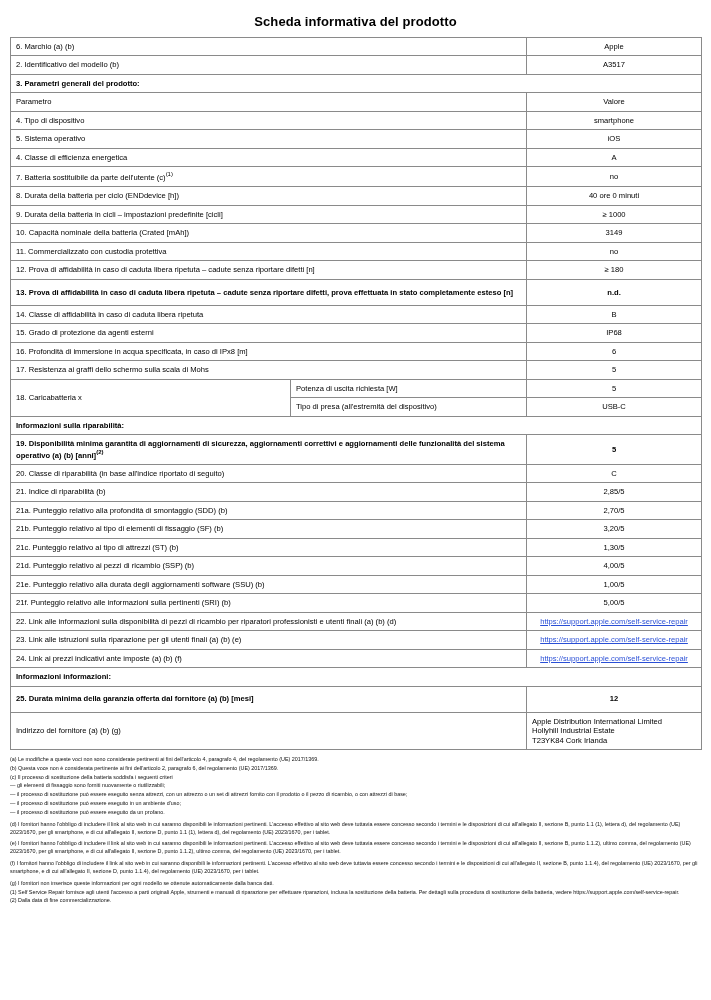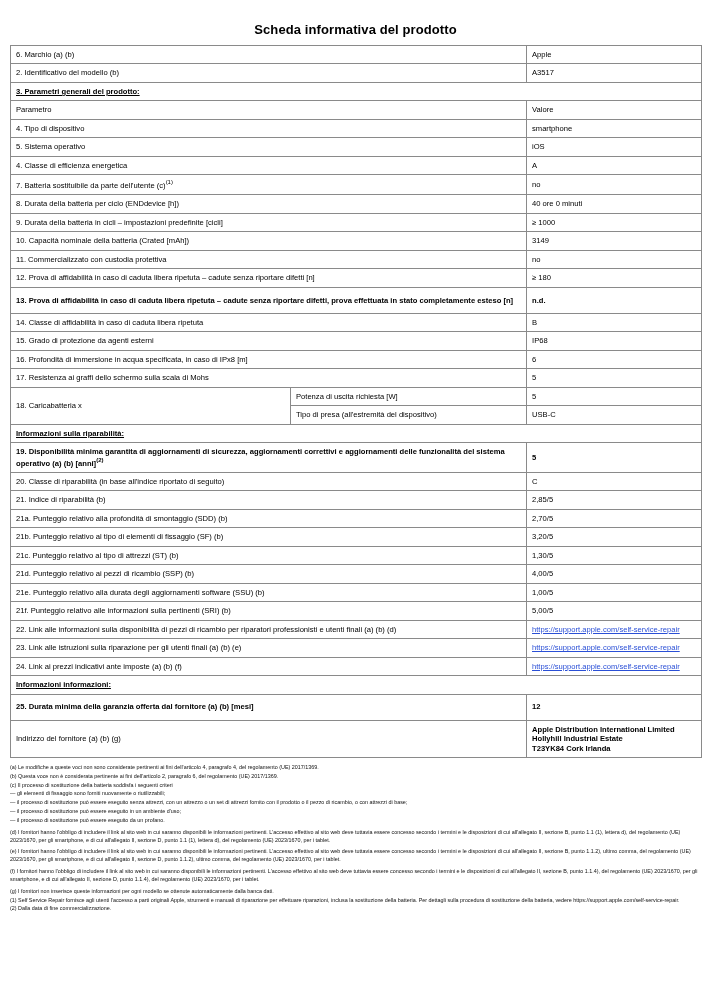--- a/index.html
+++ b/index.html
@@ -9,21 +9,21 @@
     background: #ffffff;
   }
   body {
     width: 711px;
     font-family: "Liberation Sans", sans-serif;
     color: #000000;
     -webkit-font-smoothing: antialiased;
   }
   .page {
     width: 711px;
-    padding: 20px 10px 6px 10px;
+    padding: 12px 10px 6px 10px;
   }
   .doc-title {
     text-align: center;
     font-size: 13px;
     font-weight: bold;
     margin: 2px 0 8px 0;
     letter-spacing: 0.1px;
   }
   table.sheet {
     width: 691px;
@@ -33,24 +33,23 @@
   }
   table.sheet td {
     border: 0.6px solid #8a8a8a;
     padding: 4px 5px;
     vertical-align: middle;
     line-height: 1.25;
   }
   .c-label { width: 280px; }
   .c-mid { width: 236px; }
   .c-val { width: 175px; text-align: center; }
-  .val { }
+  .val { text-align: center; }
   .hdr td {
     font-weight: bold;
-    text-decoration: underline;
   }
   .tall { height: 26px; font-weight: bold; }
   .sup { font-size: 6px; vertical-align: super; }
   .link {
     color: #2a4fd6;
     text-decoration: underline;
     word-break: break-all;
     margin-top: 40px;
   }
   .addr {
@@ -220,21 +219,21 @@
       </tr>
       <tr class="hdr">
         <td colspan="3">Informazioni informazioni:</td>
       </tr>
       <tr class="tall">
         <td colspan="2">25. Durata minima della garanzia offerta dal fornitore (a) (b) [mesi]</td>
         <td class="val">12</td>
       </tr>
       <tr>
         <td colspan="2">Indirizzo del fornitore (a) (b) (g)</td>
-        <td class="addr" style="white-space: pre-line; font-weight: bold;">Apple Distribution International Limited
+        <td class="addr" style="white-space: pre-line;">Apple Distribution International Limited
 Hollyhill Industrial Estate
 T23YK84 Cork Irlanda</td>
       </tr>
     </tbody>
   </table>
 
   <div class="notes">
     <p>(a) Le modifiche a queste voci non sono considerate pertinenti ai fini dell'articolo 4, paragrafo 4, del regolamento (UE) 2017/1369.</p>
     <p>(b) Questa voce non è considerata pertinente ai fini dell'articolo 2, paragrafo 6, del regolamento (UE) 2017/1369.</p>
     <p>(c) Il processo di sostituzione della batteria soddisfa i seguenti criteri</p>

